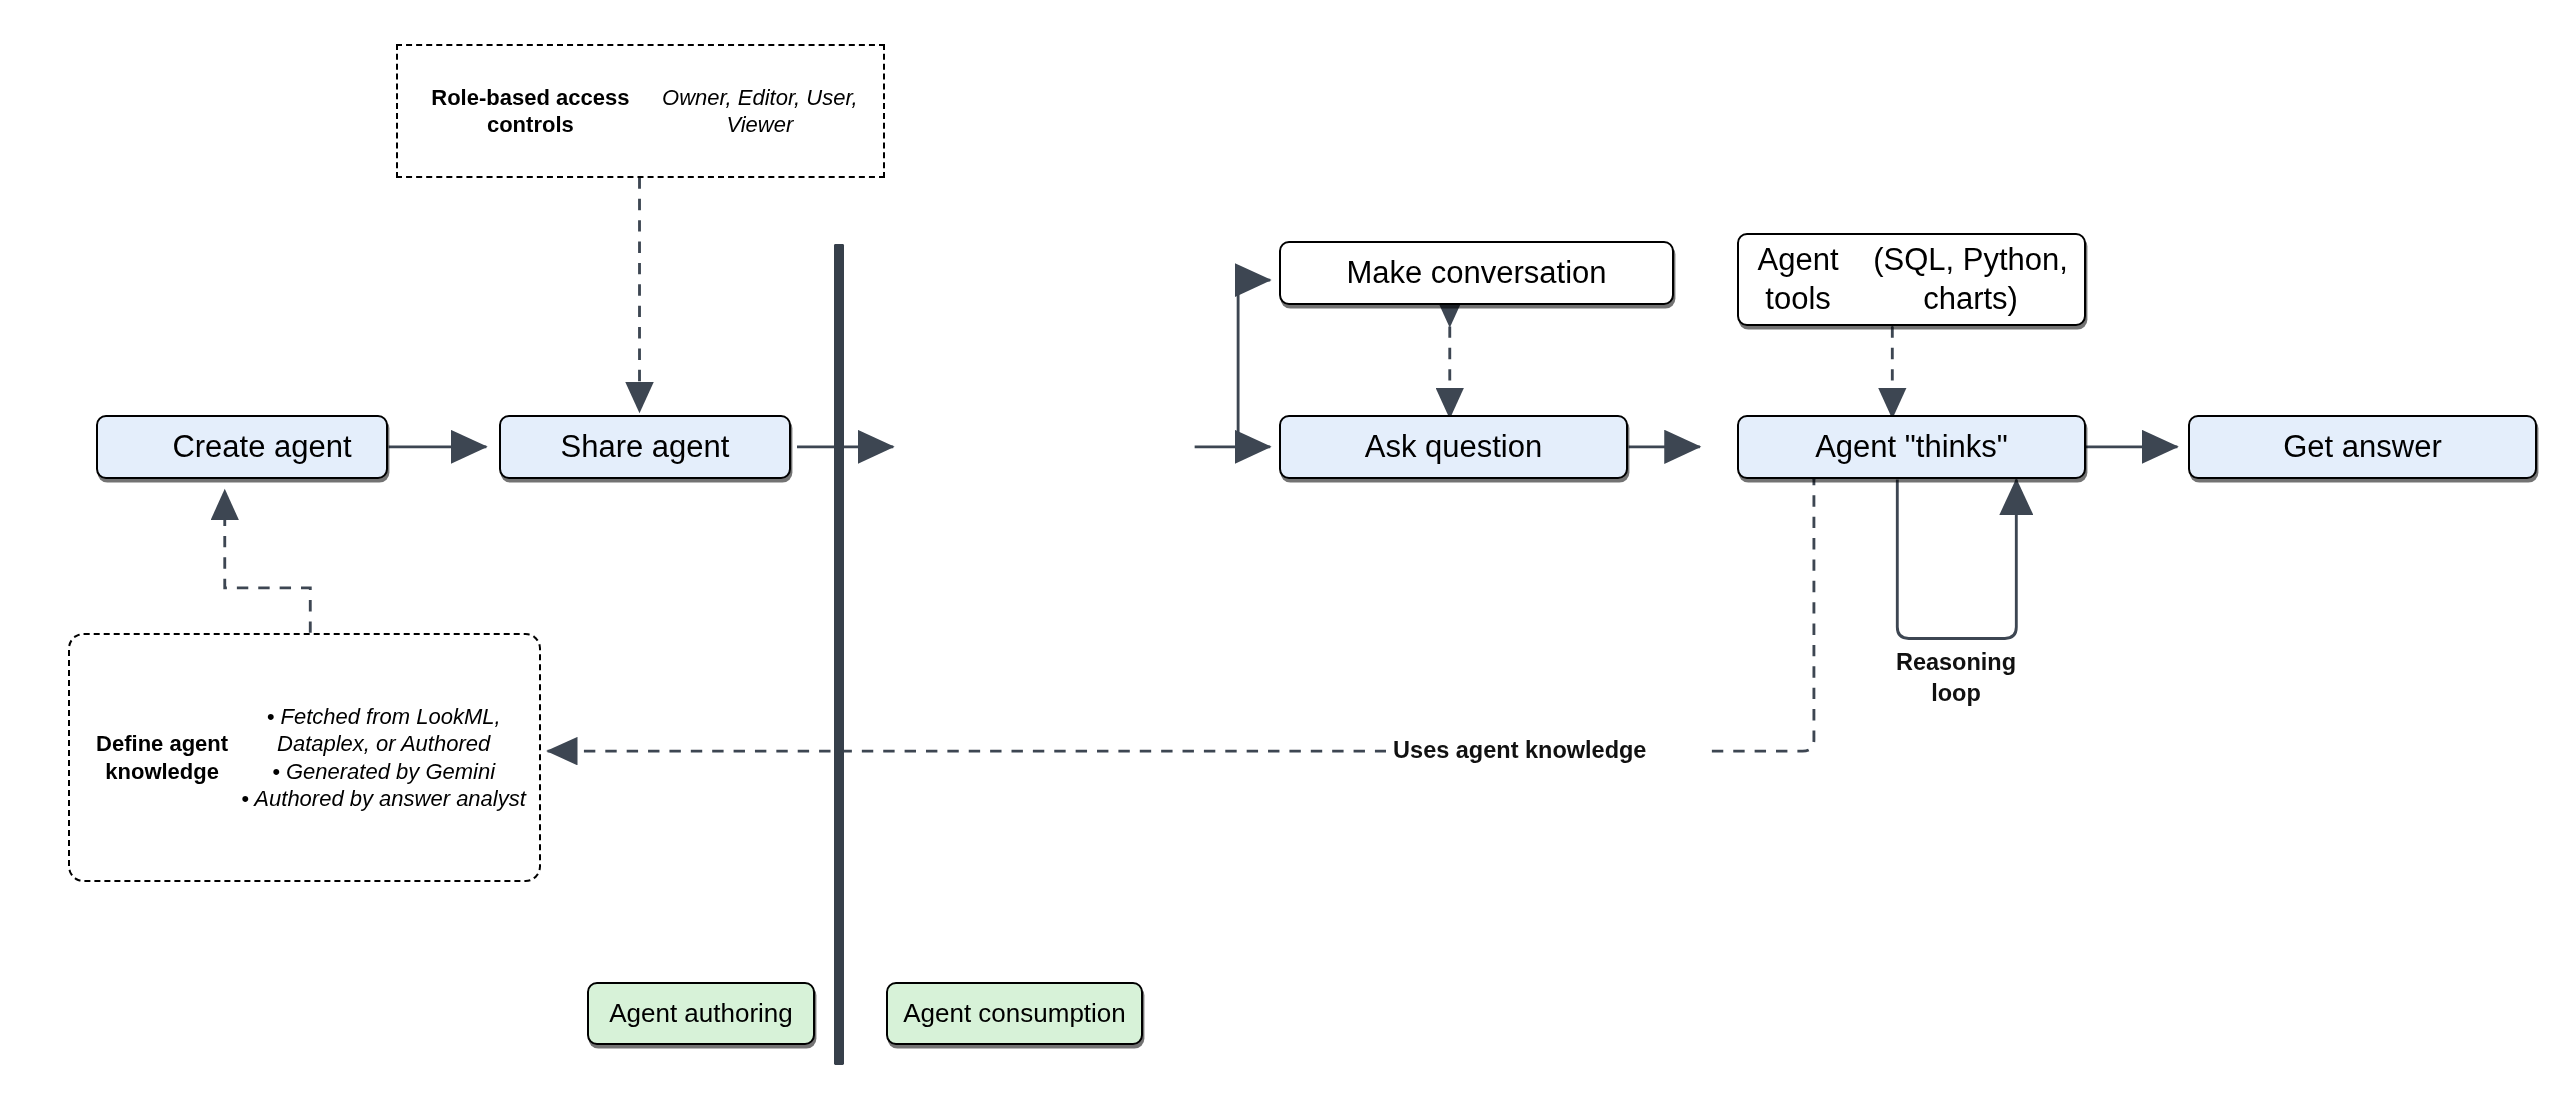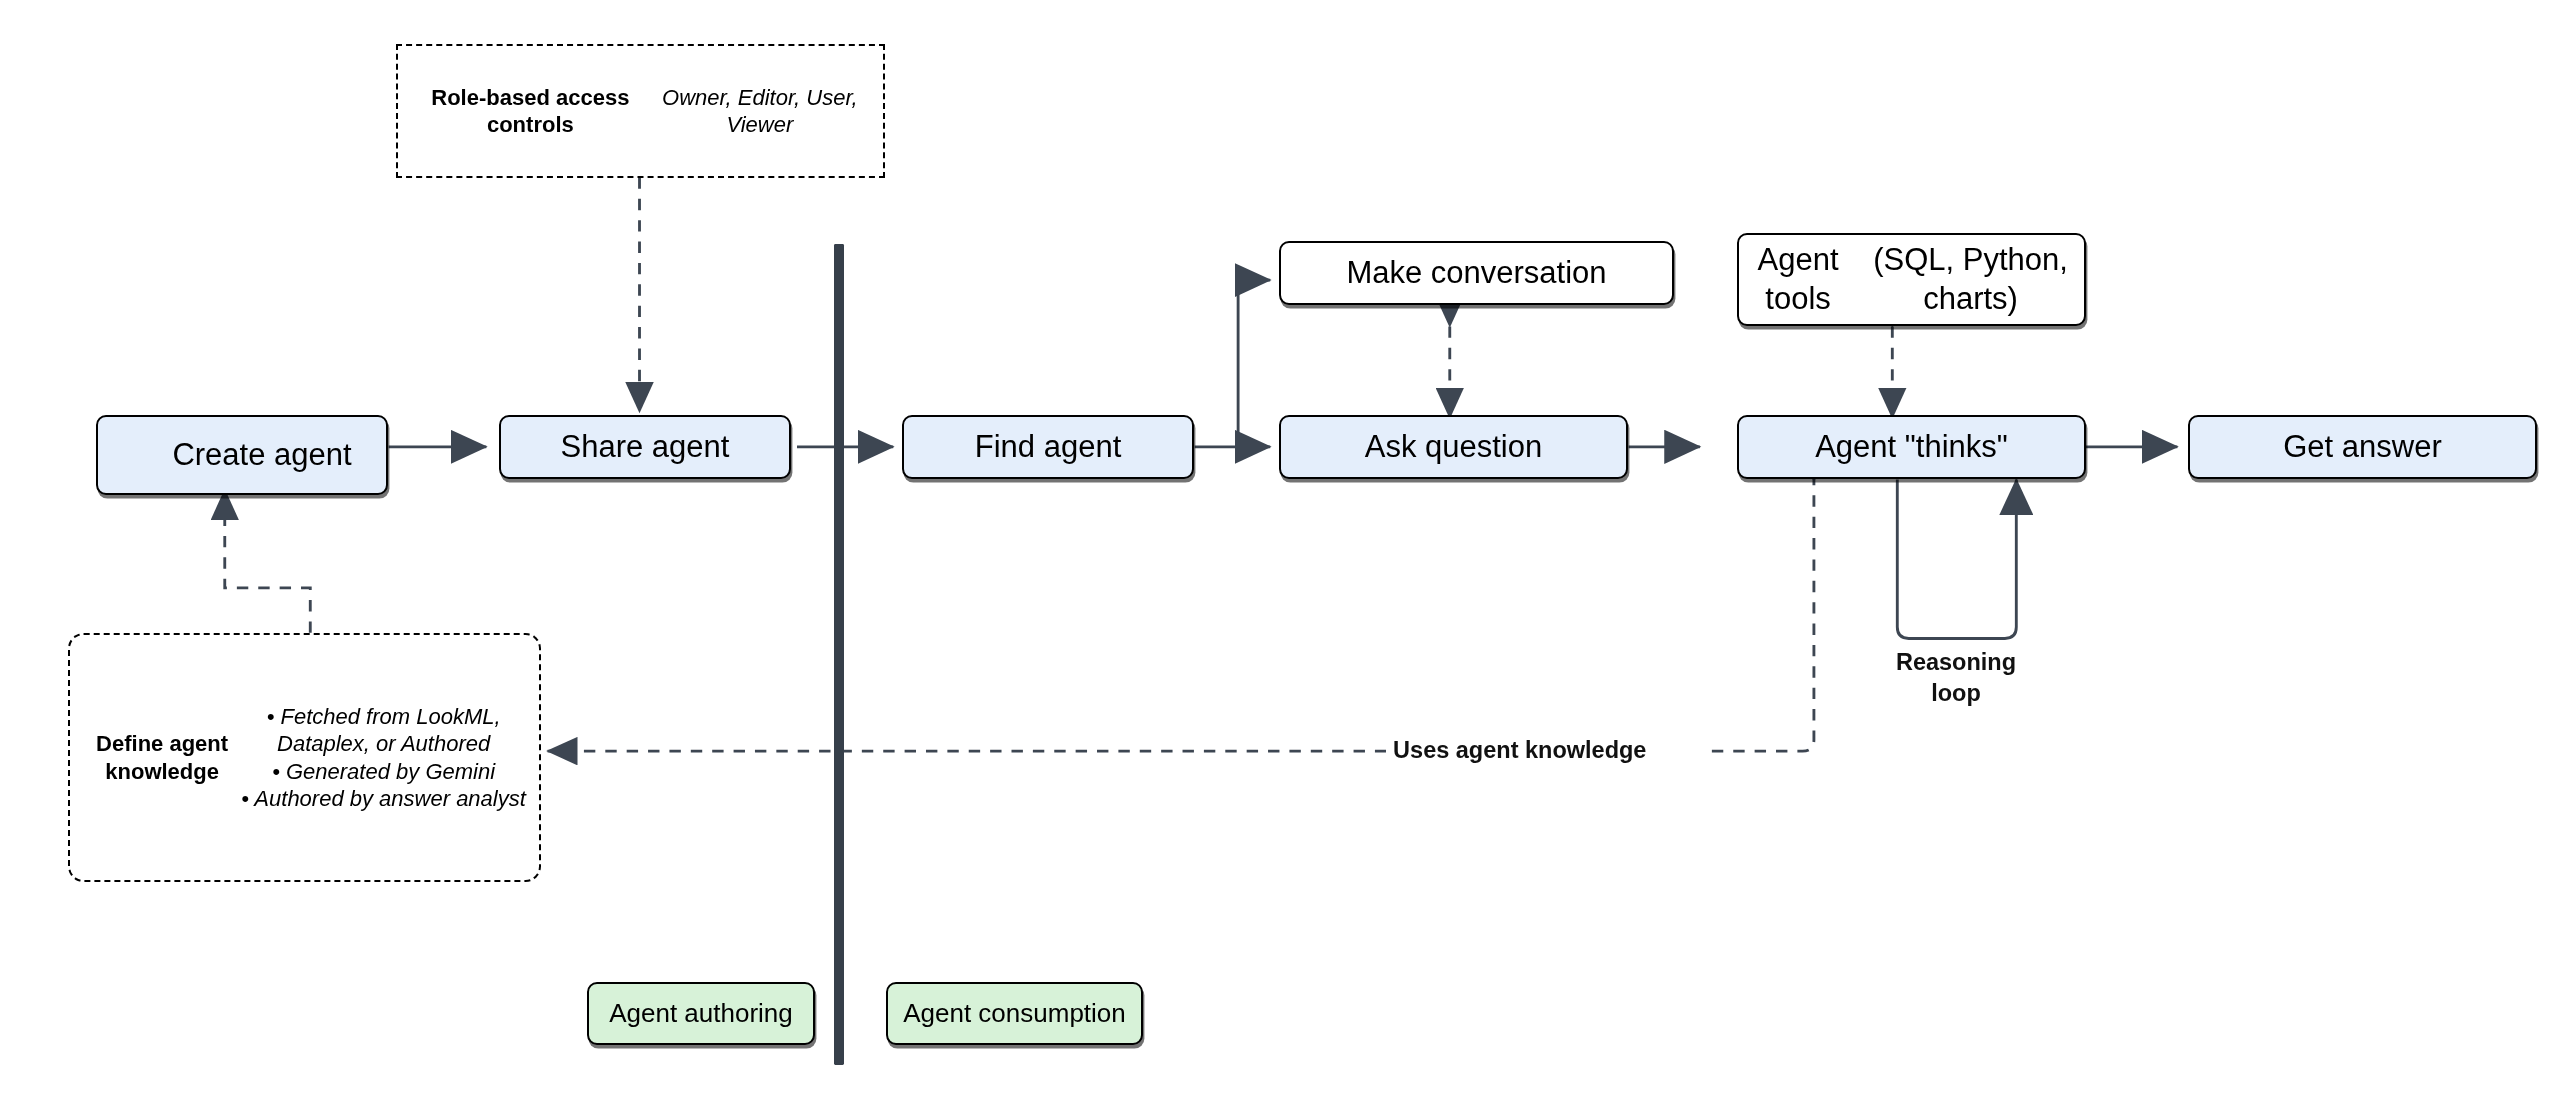--- a/index.html
+++ b/index.html
@@ -86,25 +86,24 @@
 
   <div class="node note rounded" style="left:68px;top:633px;width:473px;height:249px;">
     <div class="t">Define agent knowledge</div>
     <ul>
       <li>• Fetched from LookML, Dataplex, or Authored</li>
       <li>• Generated by Gemini</li>
       <li>• Authored by answer analyst</li>
     </ul>
   </div>
 
-  <div class="node proc" style="left:96px;top:415px;width:292px;height:80px;padding-left:40px;">Create agent</div>
+  <div class="node proc" style="left:96px;top:415px;width:292px;height:64px;padding-left:40px;">Create agent</div>
 
   <div class="node proc" style="left:499px;top:415px;width:292px;height:64px;">Share agent</div>
 
-  <div class="node proc" style="left:902px;top:415px;width:292px;height:64px;">Find agent</div>
 
   <div class="node plain" style="left:1279px;top:241px;width:395px;height:64px;">Make conversation</div>
 
   <div class="node proc" style="left:1279px;top:415px;width:349px;height:64px;">Ask question</div>
 
   <div class="node plain" style="left:1737px;top:233px;width:349px;height:93px;flex-direction:row;">
     <span>Agent tools</span>
     <span>(SQL, Python, charts)</span>
   </div>
 

